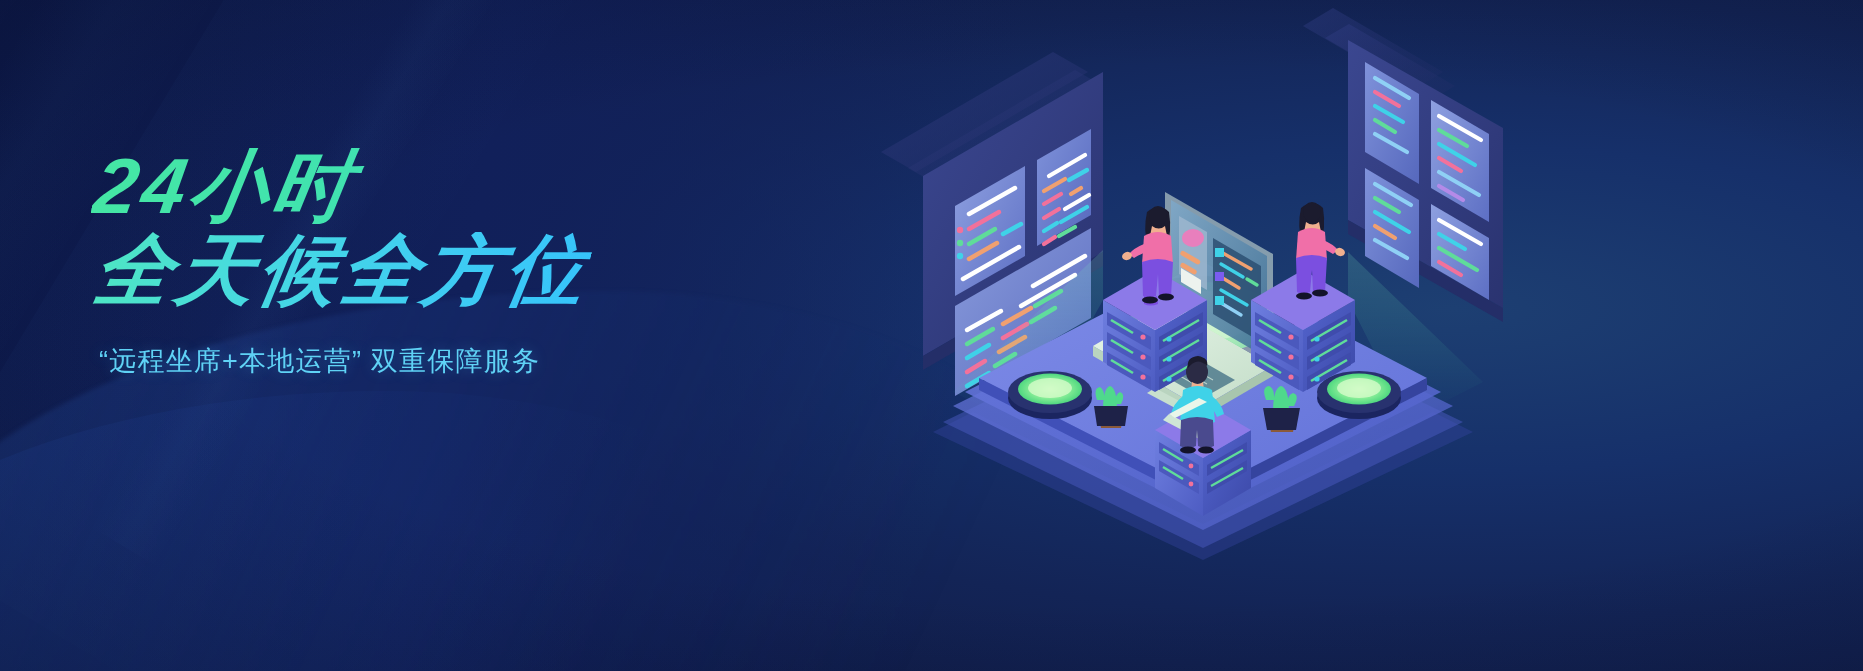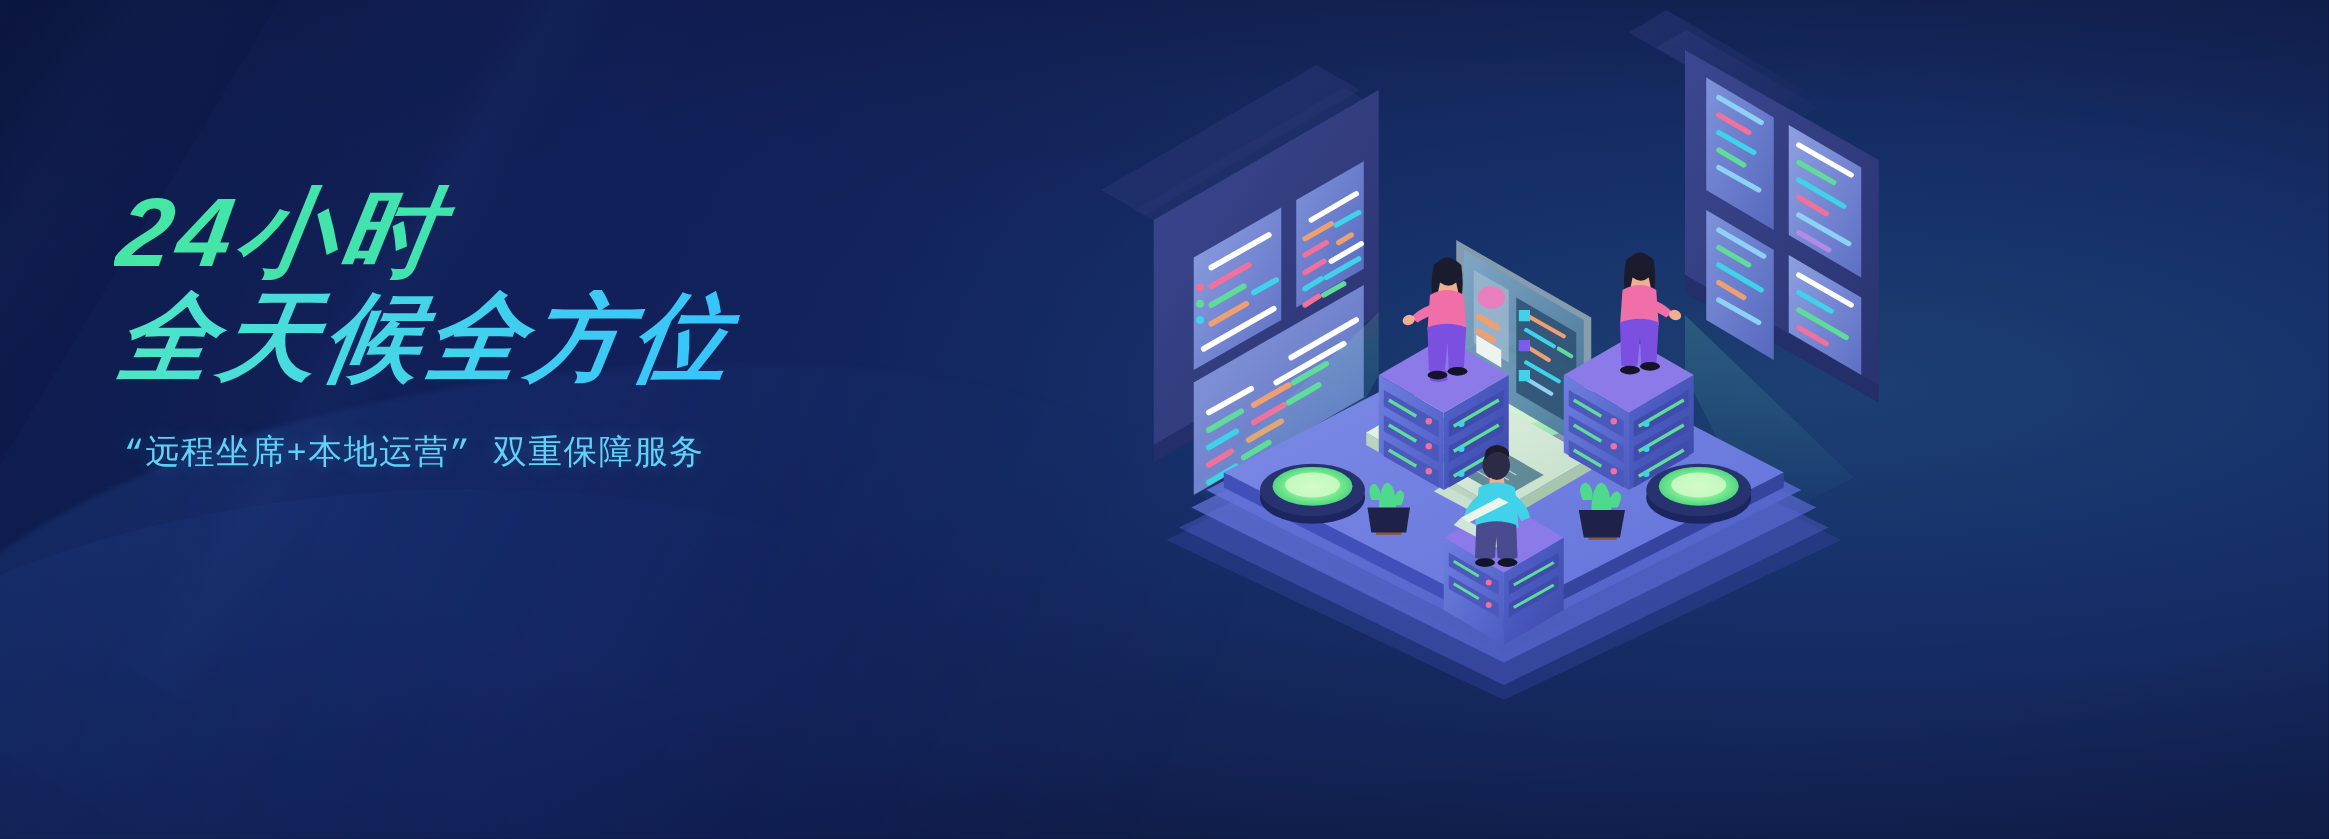--- a/index.html
+++ b/index.html
@@ -95,21 +95,20 @@
     transform:skewX(-9deg);
   }
   .subtitle {
     margin-top:34px;
     font-size:27px;
     color:#5fd2f5;
     letter-spacing:.045em;
     white-space:nowrap;
     transform:translateX(4px);
     text-shadow:0 0 14px rgba(64,176,235,0.30);
-    font-family:Liberation Mono, monospace;
   }
 
   
   .art {
     position:absolute;
     right:300px; top:0;
     width:760px; height:671px;
     z-index:4;
   }
   .art svg { width:100%; height:100%; display:block; overflow:visible; }

